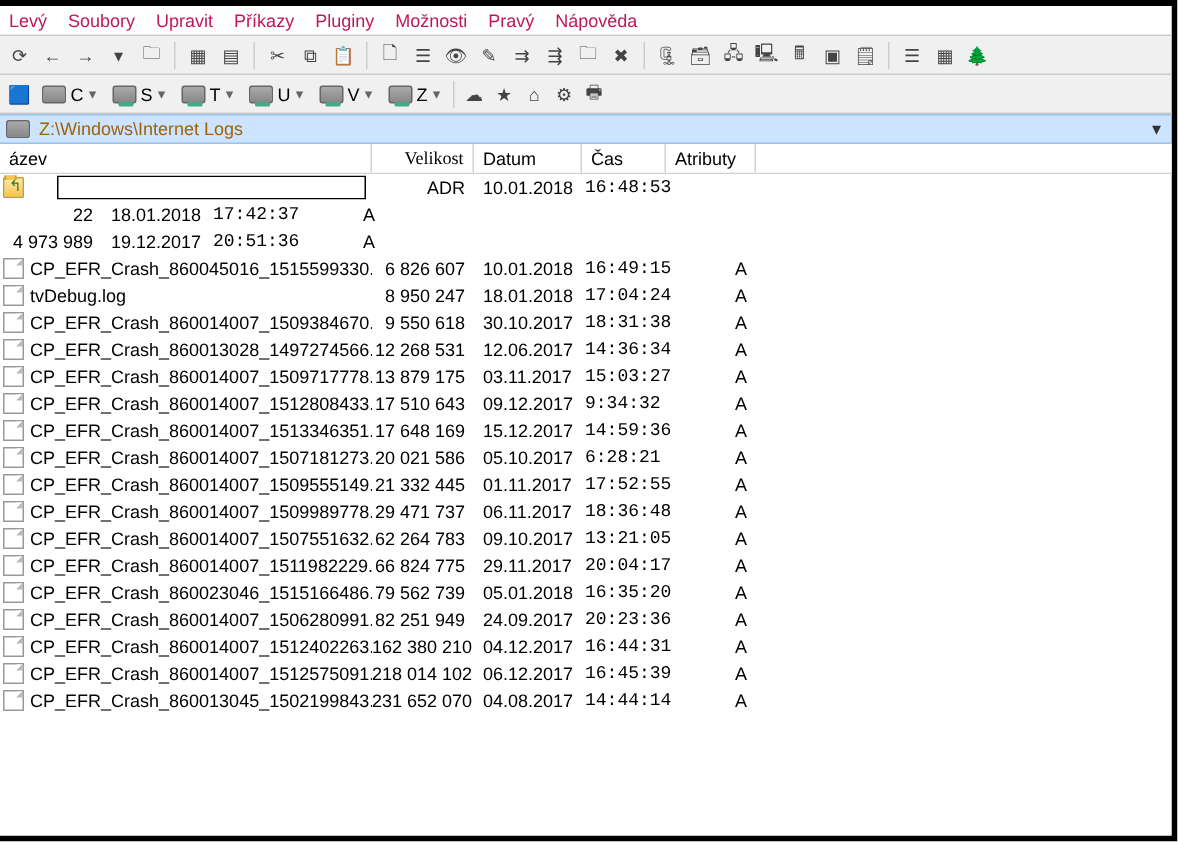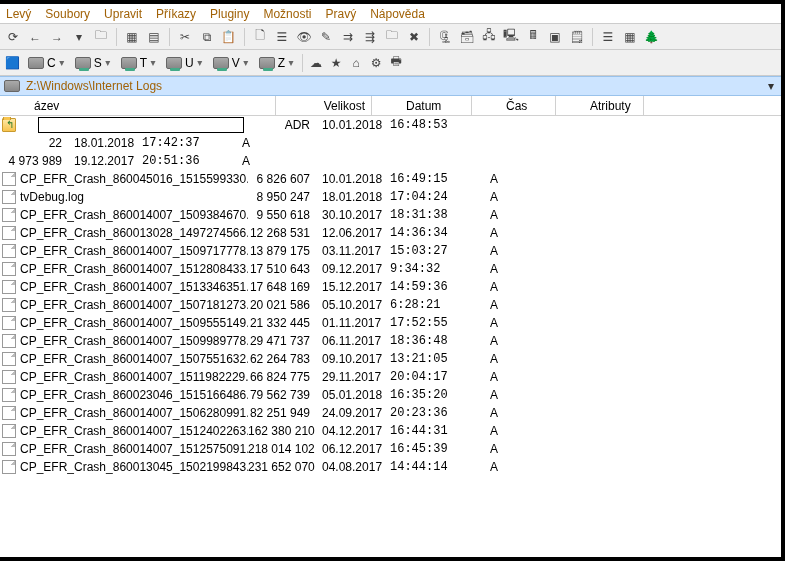--- a/index.html
+++ b/index.html
@@ -1,44 +1,44 @@
 <!DOCTYPE html>
 <html><head>
 <meta charset="utf-8">
 <style>
 * { box-sizing: border-box; margin: 0; padding: 0; font-family: "Segoe UI", Tahoma, sans-serif; font-size: 12px; }
 html, body { width: 785px; height: 561px; overflow: hidden; }
 .frame { width: 785px; height: 561px; background: #000; padding: 4px 4px 4px 0; }
 .inner { background: #fff; width: 100%; height: 100%; display: flex; flex-direction: column; }
 
 .menubar { height: 20px; background: #fff; border-bottom: 1px solid #ccc; display: flex; align-items: center; padding-left: 6px; gap: 14px; }
-.menubar span { color: #a16207; cursor: default; }
+.menubar span { color: #be185d; cursor: default; }
 
 .toolbar { background: #f0f0f0; border-bottom: 1px solid #ccc; display: flex; align-items: center; padding: 2px 4px; gap: 4px; flex-wrap: nowrap; height: 26px; }
 .tb-btn { width: 18px; height: 18px; display: inline-flex; align-items: center; justify-content: center; color: #444; border: 1px solid transparent; }
 .sep { width: 1px; height: 18px; background: #ccc; margin: 0 2px; }
 
 .drivebar { background: #f0f0f0; border-bottom: 1px solid #ccc; display: flex; align-items: center; height: 26px; gap: 2px; padding: 2px 4px; }
 .drive { display: inline-flex; align-items: center; gap: 3px; padding: 1px 3px; border: 1px solid transparent; }
 .drive-icon { width: 16px; height: 12px; background: linear-gradient(#aaa,#888); border: 1px solid #666; border-radius: 2px; position: relative; }
 .drive-icon.net::after { content:""; position:absolute; bottom:-3px; left:3px; width:10px; height:3px; background:#4a8; border-radius:1px;}
 .drv-lbl { font-size: 12px; }
 .narrow { width: 6px; text-align: center; color: #666; font-size: 10px; }
 
 .pathbar { background: #cce4ff; height: 20px; display: flex; align-items: center; padding: 0 4px; border-top: 1px solid #99c2eb; border-bottom: 1px solid #99c2eb; }
 .pathbar .disk { width: 16px; height: 12px; background: linear-gradient(#aaa,#888); border:1px solid #666; border-radius:2px; margin-right: 6px; }
 .pathbar .ptxt { flex: 1; color: #a16207; font-size: 12px; }
 .dd { color: #333; padding: 0 3px; }
 
 .headers { display: flex; height: 20px; background: #fff; border-bottom: 1px solid #d0d0d0; }
-.headers .hcell { background: #fff; border-right: 1px solid #d0d0d0; padding: 2px 6px; font-size: 12px; color: #000; display: flex; align-items: center; margin-left: 28px; }
+.headers .hcell { background: #fff; border-right: 1px solid #d0d0d0; padding: 2px 6px; font-size: 12px; color: #000; display: flex; align-items: center; }
 .hcell.name { width: 248px; display: flex; }
 .hcell.name .ha { width: 30px; }
 .hcell.name .hb { flex:1; }
-.hcell.size { width: 68px; justify-content: flex-end; }
+.hcell.size { width: 68px; justify-content: flex-end; font-family: Liberation Serif, serif; }
 .hcell.date { width: 72px; }
 .hcell.time { width: 56px; }
 .hcell.attr { width: 60px; }
 .hcell.rest { flex:1; border-right: none; }
 
 .list { flex: 1; overflow: hidden; background: #fff; }
 .row { display: flex; height: 18px; align-items: center; font-size: 12px; color: #000; }
 .row .c-name { width: 248px; padding-left: 2px; display: flex; align-items: center; gap: 4px; white-space: nowrap; overflow: hidden; }
 .row .c-size { width: 68px; text-align: right; padding-right: 6px; white-space: nowrap; }
 .row .c-date { width: 72px; padding-left: 6px; }

